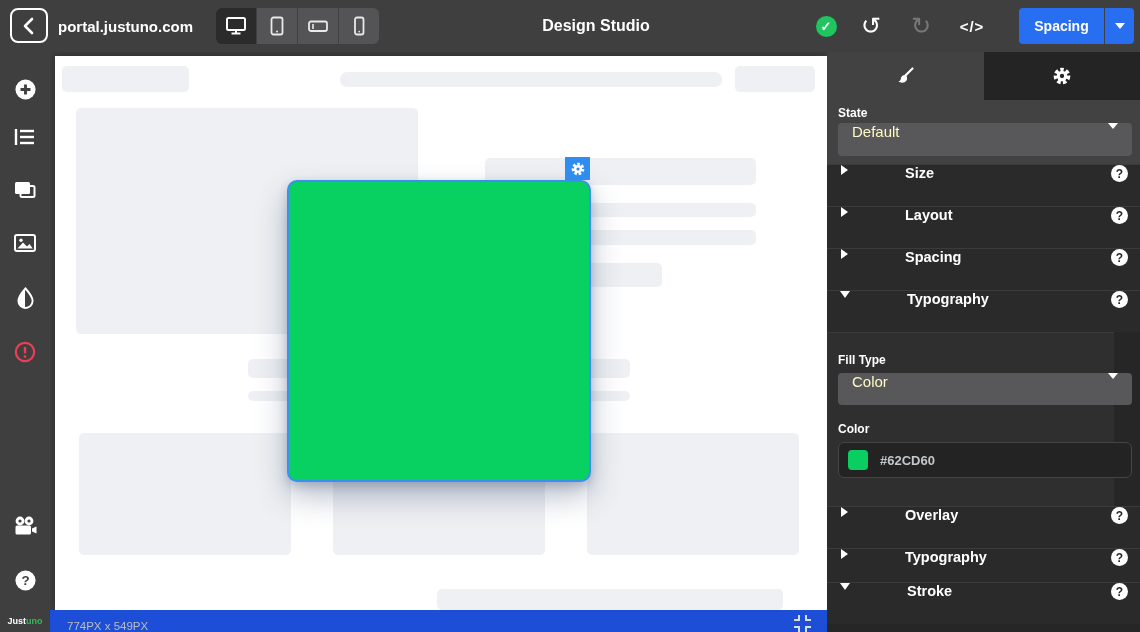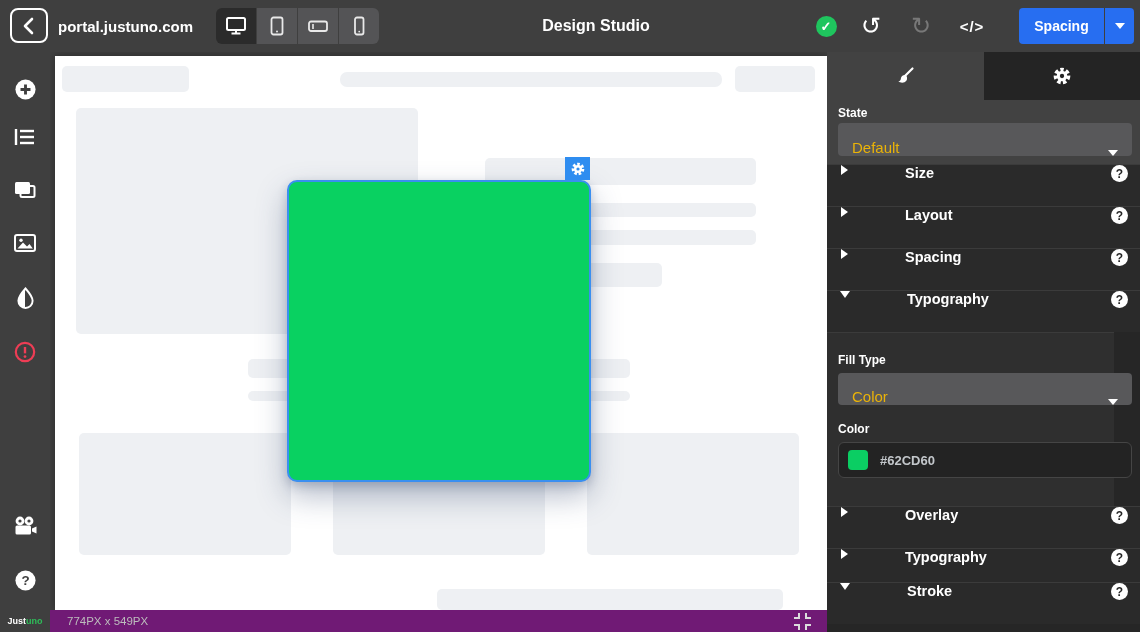--- a/index.html
+++ b/index.html
@@ -42,41 +42,41 @@
   
   #canvas { position:absolute; left:50px; top:52px; width:777px; height:580px; background:#3f3f3f; }
   #page { position:absolute; left:5px; top:4px; width:772px; height:554px; background:#fff; overflow:hidden;
     box-shadow:0 0 8px rgba(0,0,0,0.35); }
   .ph { position:absolute; background:#eef0f3; border-radius:5px; }
   #sel-box { position:absolute; left:232px; top:124px; width:304px; height:302px; background:#09d161;
     border:2px solid #3a8ff0; border-radius:10px; cursor:move;
     box-shadow:0 14px 30px rgba(45,65,105,0.35), 0 4px 10px rgba(45,65,105,0.22); }
   #sel-gear { position:absolute; left:510px; top:101px; width:25px; height:23px; background:#2f8df0;
     display:flex; align-items:center; justify-content:center; cursor:pointer; z-index:5; }
-  #canvas-footer { position:absolute; left:0; bottom:0; width:777px; height:22px; background:#701a75;
-    display:flex; align-items:center; z-index:6; }
+  #canvas-footer { position:absolute; left:0; bottom:0; width:777px; height:22px; background:#1d4ed8;
+    display:flex; align-items:flex-end; z-index:6; }
   #dim-label { color:#bdbdbd; font-size:11.5px; margin-left:17px; flex:1; }
   #fit-btn { width:17px; height:17px; position:relative; margin-right:16px; cursor:pointer; }
   .fz { position:absolute; width:6px; height:6px; }
   .fz.tl { left:0; top:0; border-right:2px solid #dcdcdc; border-bottom:2px solid #dcdcdc; }
   .fz.tr { right:0; top:0; border-left:2px solid #dcdcdc; border-bottom:2px solid #dcdcdc; }
   .fz.bl { left:0; bottom:0; border-right:2px solid #dcdcdc; border-top:2px solid #dcdcdc; }
   .fz.br { right:0; bottom:0; border-left:2px solid #dcdcdc; border-top:2px solid #dcdcdc; }
 
   
   #panel { position:absolute; left:827px; top:52px; width:313px; height:580px; background:#262626; z-index:25; }
   #tabbar { position:absolute; left:0; top:0; width:313px; height:48px; display:flex; }
   .ptab { flex:1; display:flex; align-items:center; justify-content:center; cursor:pointer; }
   .ptab.active { background:#424242; }
   .ptab.inactive { background:#242424; }
   #state-area { position:absolute; left:0; top:48px; width:313px; height:64px; background:#424242; }
   .fld-label { color:#fff; font-size:12px; font-weight:bold; }
   #state-label { position:absolute; left:11px; top:6px; }
-  .dd { position:absolute; background:#58585a; border-radius:4px; display:flex; align-items:flex-end;
-    padding:0 14px; color:#eab308; font-size:15px; cursor:pointer; }
+  .dd { position:absolute; background:#58585a; border-radius:4px; display:flex; align-items:flex-start;
+    padding:0 14px; color:#fef9c3; font-size:15px; cursor:pointer; }
   .dd .caret-down { margin-left:auto; border-top-color:#fff; }
   #state-dd { left:11px; top:23px; width:294px; height:33px; }
   .sec-row { position:absolute; left:0; width:313px; height:42px; background:#2a2a2a;
     border-top:1px solid #3b3b3b; display:flex; cursor:pointer;gap:45px; }
   .tri-r { width:0; height:0; border-top:5px solid transparent; border-bottom:5px solid transparent;
     border-left:7px solid #fff; margin-left:14px; }
   .tri-d { width:0; height:0; border-left:5px solid transparent; border-right:5px solid transparent;
     border-top:7px solid #fff; margin-left:13px; }
   .sec-label { color:#fff; font-size:14.5px; font-weight:bold; margin-left:12px; }
   .help { width:17px; height:17px; border-radius:50%; background:#fff; color:#262626; font-size:12px;

